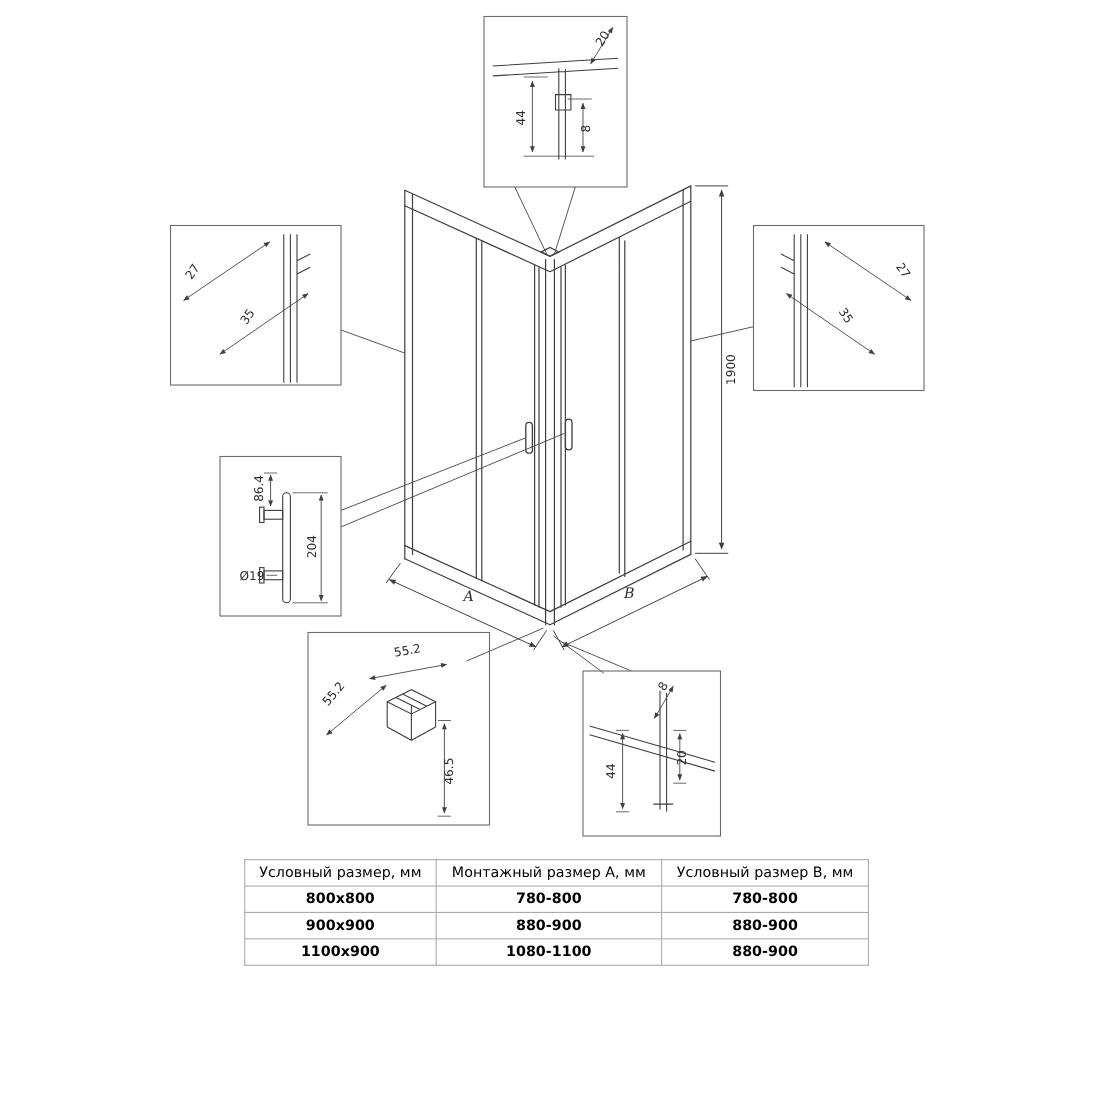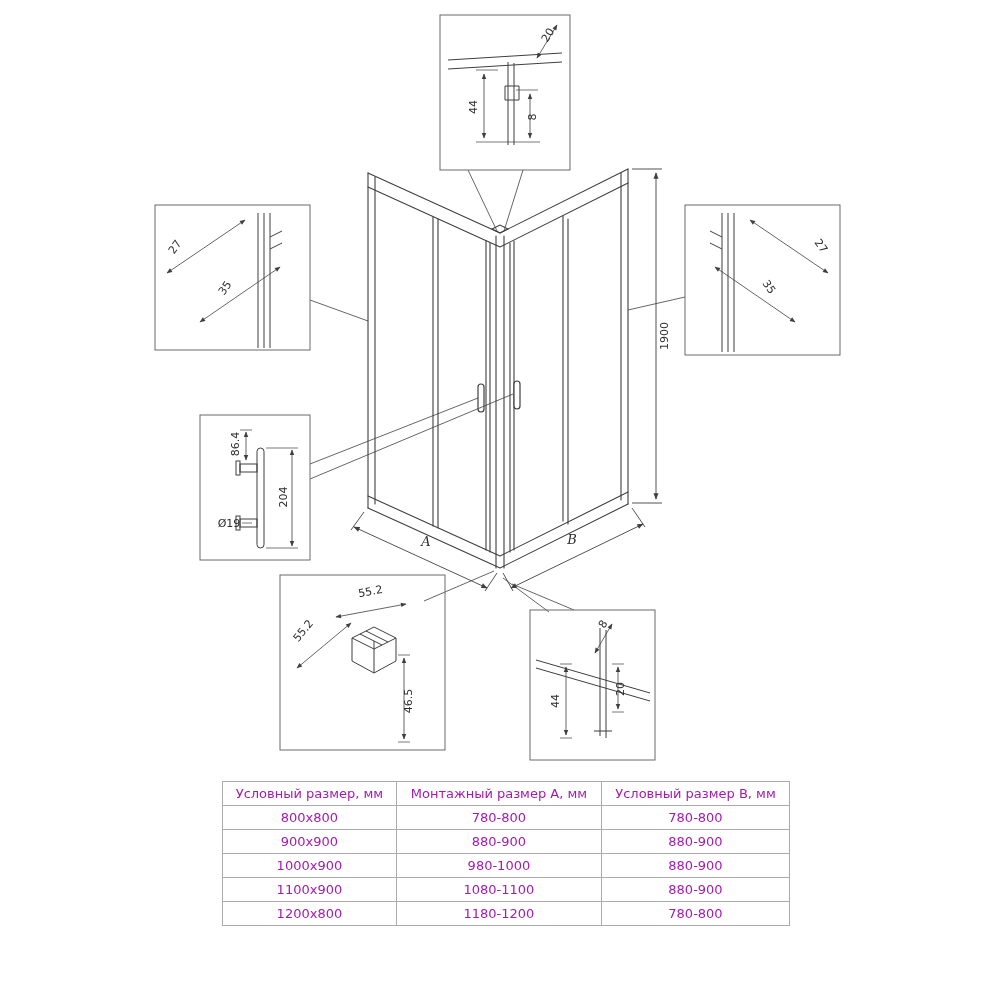--- a/index.html
+++ b/index.html
@@ -1,22 +1,22 @@
 <!DOCTYPE html>
 <html><head>
 <meta charset="utf-8">
 <style>
   html,body{margin:0;padding:0;background:#ffffff;}
   body{width:1000px;height:1000px;position:relative;font-family:"DejaVu Sans",sans-serif;color:#2e2e2e;}
   svg{position:absolute;left:0;top:0;}
   .dimtxt{font-size:11px;fill:#2e2e2e;}
   .axtxt{font-size:13px;font-style:italic;font-family:"DejaVu Serif",serif;fill:#2e2e2e;}
   #size-table-wrap{position:absolute;left:222px;top:781px;width:568px;}
-  table{border-collapse:collapse;width:100%;font-size:13px;color:#a21caf;}
-  th,td{border:1px solid #ababab;text-align:center;font-weight:400;padding:2px 6px;height:19px;white-space:nowrap;}
+  table{border-collapse:collapse;width:100%;font-size:13px;color:#000000;}
+  th,td{border:1px solid #ababab;text-align:center;font-weight:700;padding:2px 6px;height:19px;white-space:nowrap;}
   th{font-weight:400;}
 </style>
 </head>
 <body>
 
 <svg width="1000" height="775" viewBox="0 0 1000 775">
   <defs>
     <marker id="aE" viewBox="0 0 10 10" refX="9" refY="5" markerWidth="9" markerHeight="7" orient="auto">
       <path d="M0,1 L10,5 L0,9 Z" fill="#3f3f3f"></path>
     </marker>
@@ -166,29 +166,19 @@
           <td>800x800</td>
           <td>780-800</td>
           <td>780-800</td>
         </tr>
         <tr>
           <td>900x900</td>
           <td>880-900</td>
           <td>880-900</td>
         </tr>
         <tr>
-          <td>1000x900</td>
-          <td>980-1000</td>
-          <td>880-900</td>
-        </tr>
-        <tr>
           <td>1100x900</td>
           <td>1080-1100</td>
           <td>880-900</td>
-        </tr>
-        <tr>
-          <td>1200x800</td>
-          <td>1180-1200</td>
-          <td>780-800</td>
         </tr>
       </tbody>
   </table>
 </div>
 
 </body></html>

